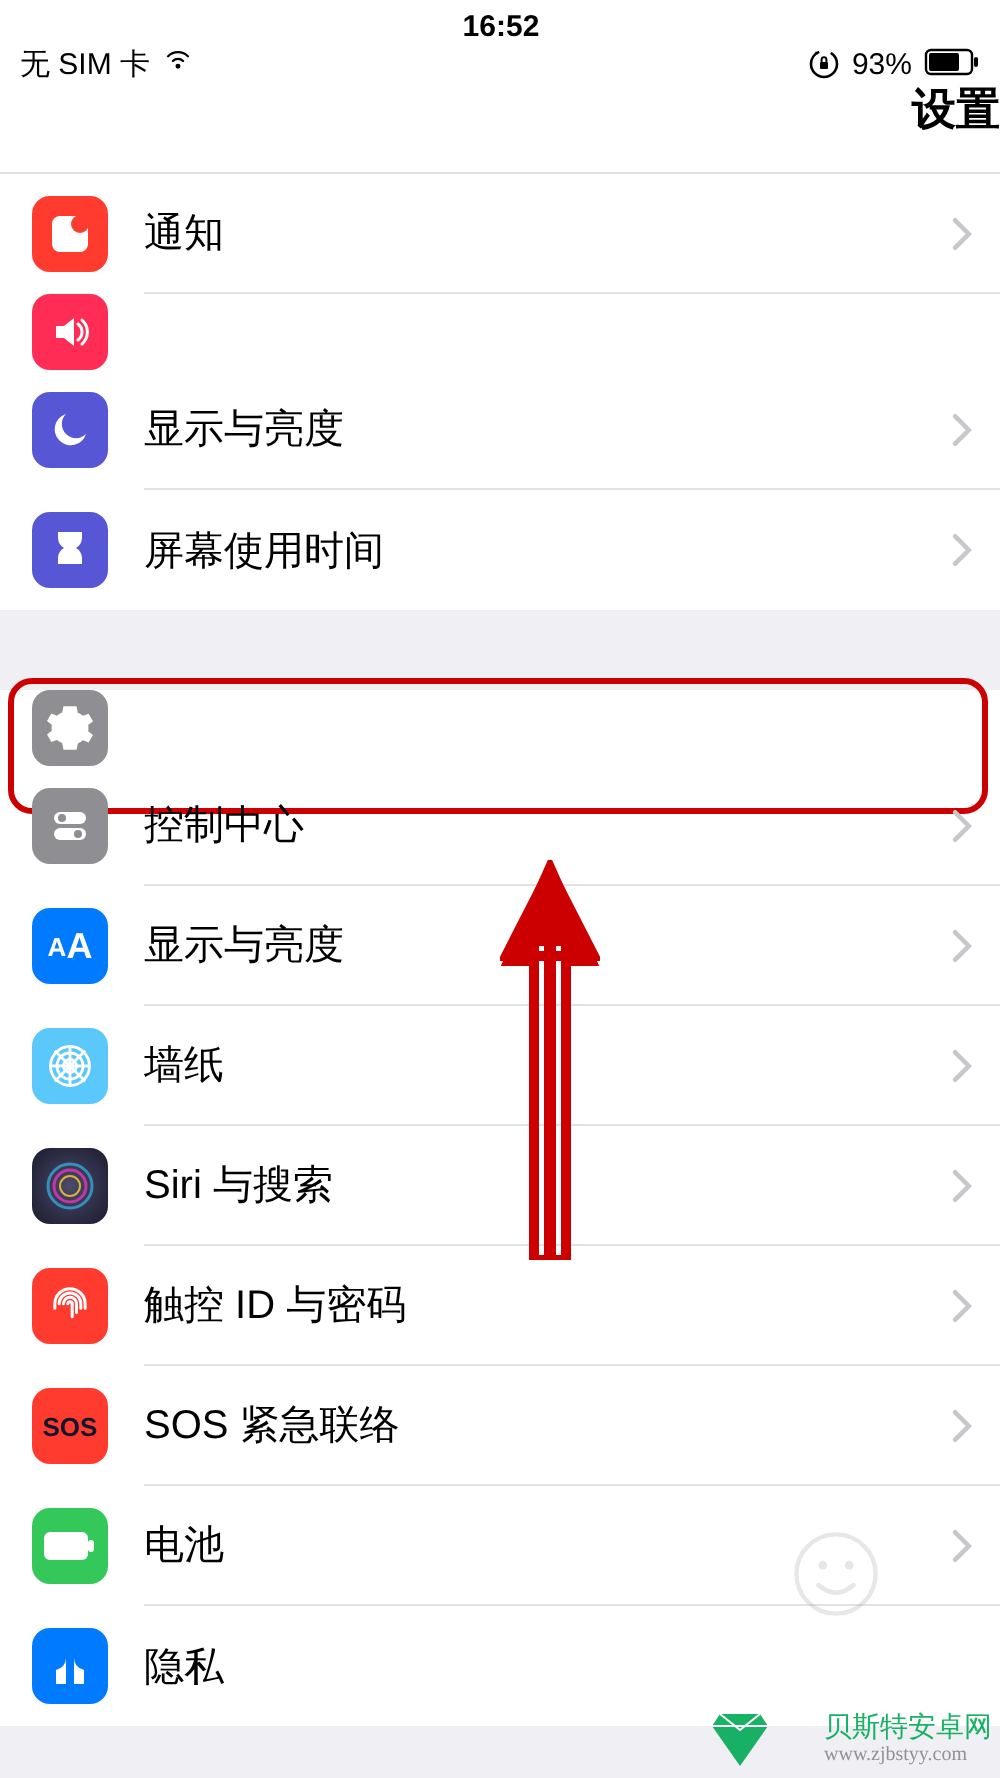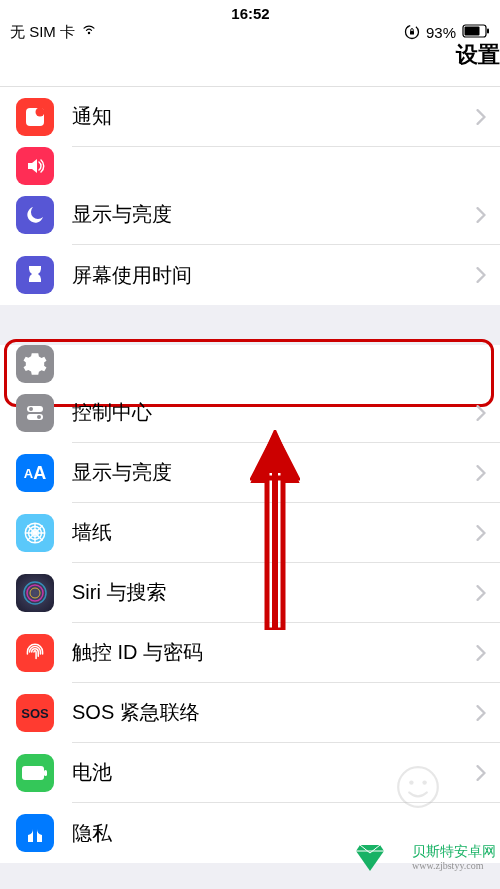--- a/index.html
+++ b/index.html
@@ -12,21 +12,21 @@
     .group { background: #fff; }
     .group + .group { margin-top: 40px; }
     .row { display: flex; align-items: center; padding-left: 16px; cursor: pointer; position: relative; }
     .row-body { flex: 1; display: flex; align-items: center; padding: 10px 14px 10px 0; border-bottom: 1px solid #e2e2e2; min-height: 60px; }
     .group .row:last-child .row-body { border-bottom: none; gap: 18px; }
     .app-icon { width: 38px; height: 38px; border-radius: 9px; margin-right: 18px; display: flex; align-items: center; justify-content: center; flex-shrink: 0; }
     .row-label { font-size: 20px; flex: 1; }
     .chevron { color: #c7c7cc; flex-shrink: 0; }
     .highlight { position: absolute; top: -6px; left: 4px; right: 6px; height: 68px; border: 3px solid #c00; border-radius: 12px; pointer-events: none; }
     .arrow { position: absolute; left: 250px; top: 430px; pointer-events: none; }
-    .watermark { position: absolute; right: 4px; bottom: 12px; display: flex; align-items: center; gap: 22px; opacity: .9; }
+    .watermark { position: absolute; right: 4px; bottom: 0; display: flex; align-items: center; gap: 22px; opacity: .9; }
     .watermark svg { width: 40px; height: 40px; }
     .wm-text { font-size: 14px; color: #0a5; line-height: 1.2; font-weight: 500; }
     .wm-sub { font-size: 10px; color: #888; font-family: Liberation Serif, serif; }
     .smiley { position: absolute; right: 60px; bottom: 80px; opacity: .35; }
   </style>
 </head>
 <body>
 
 <div class="status-bar">
   <div class="status-left">

